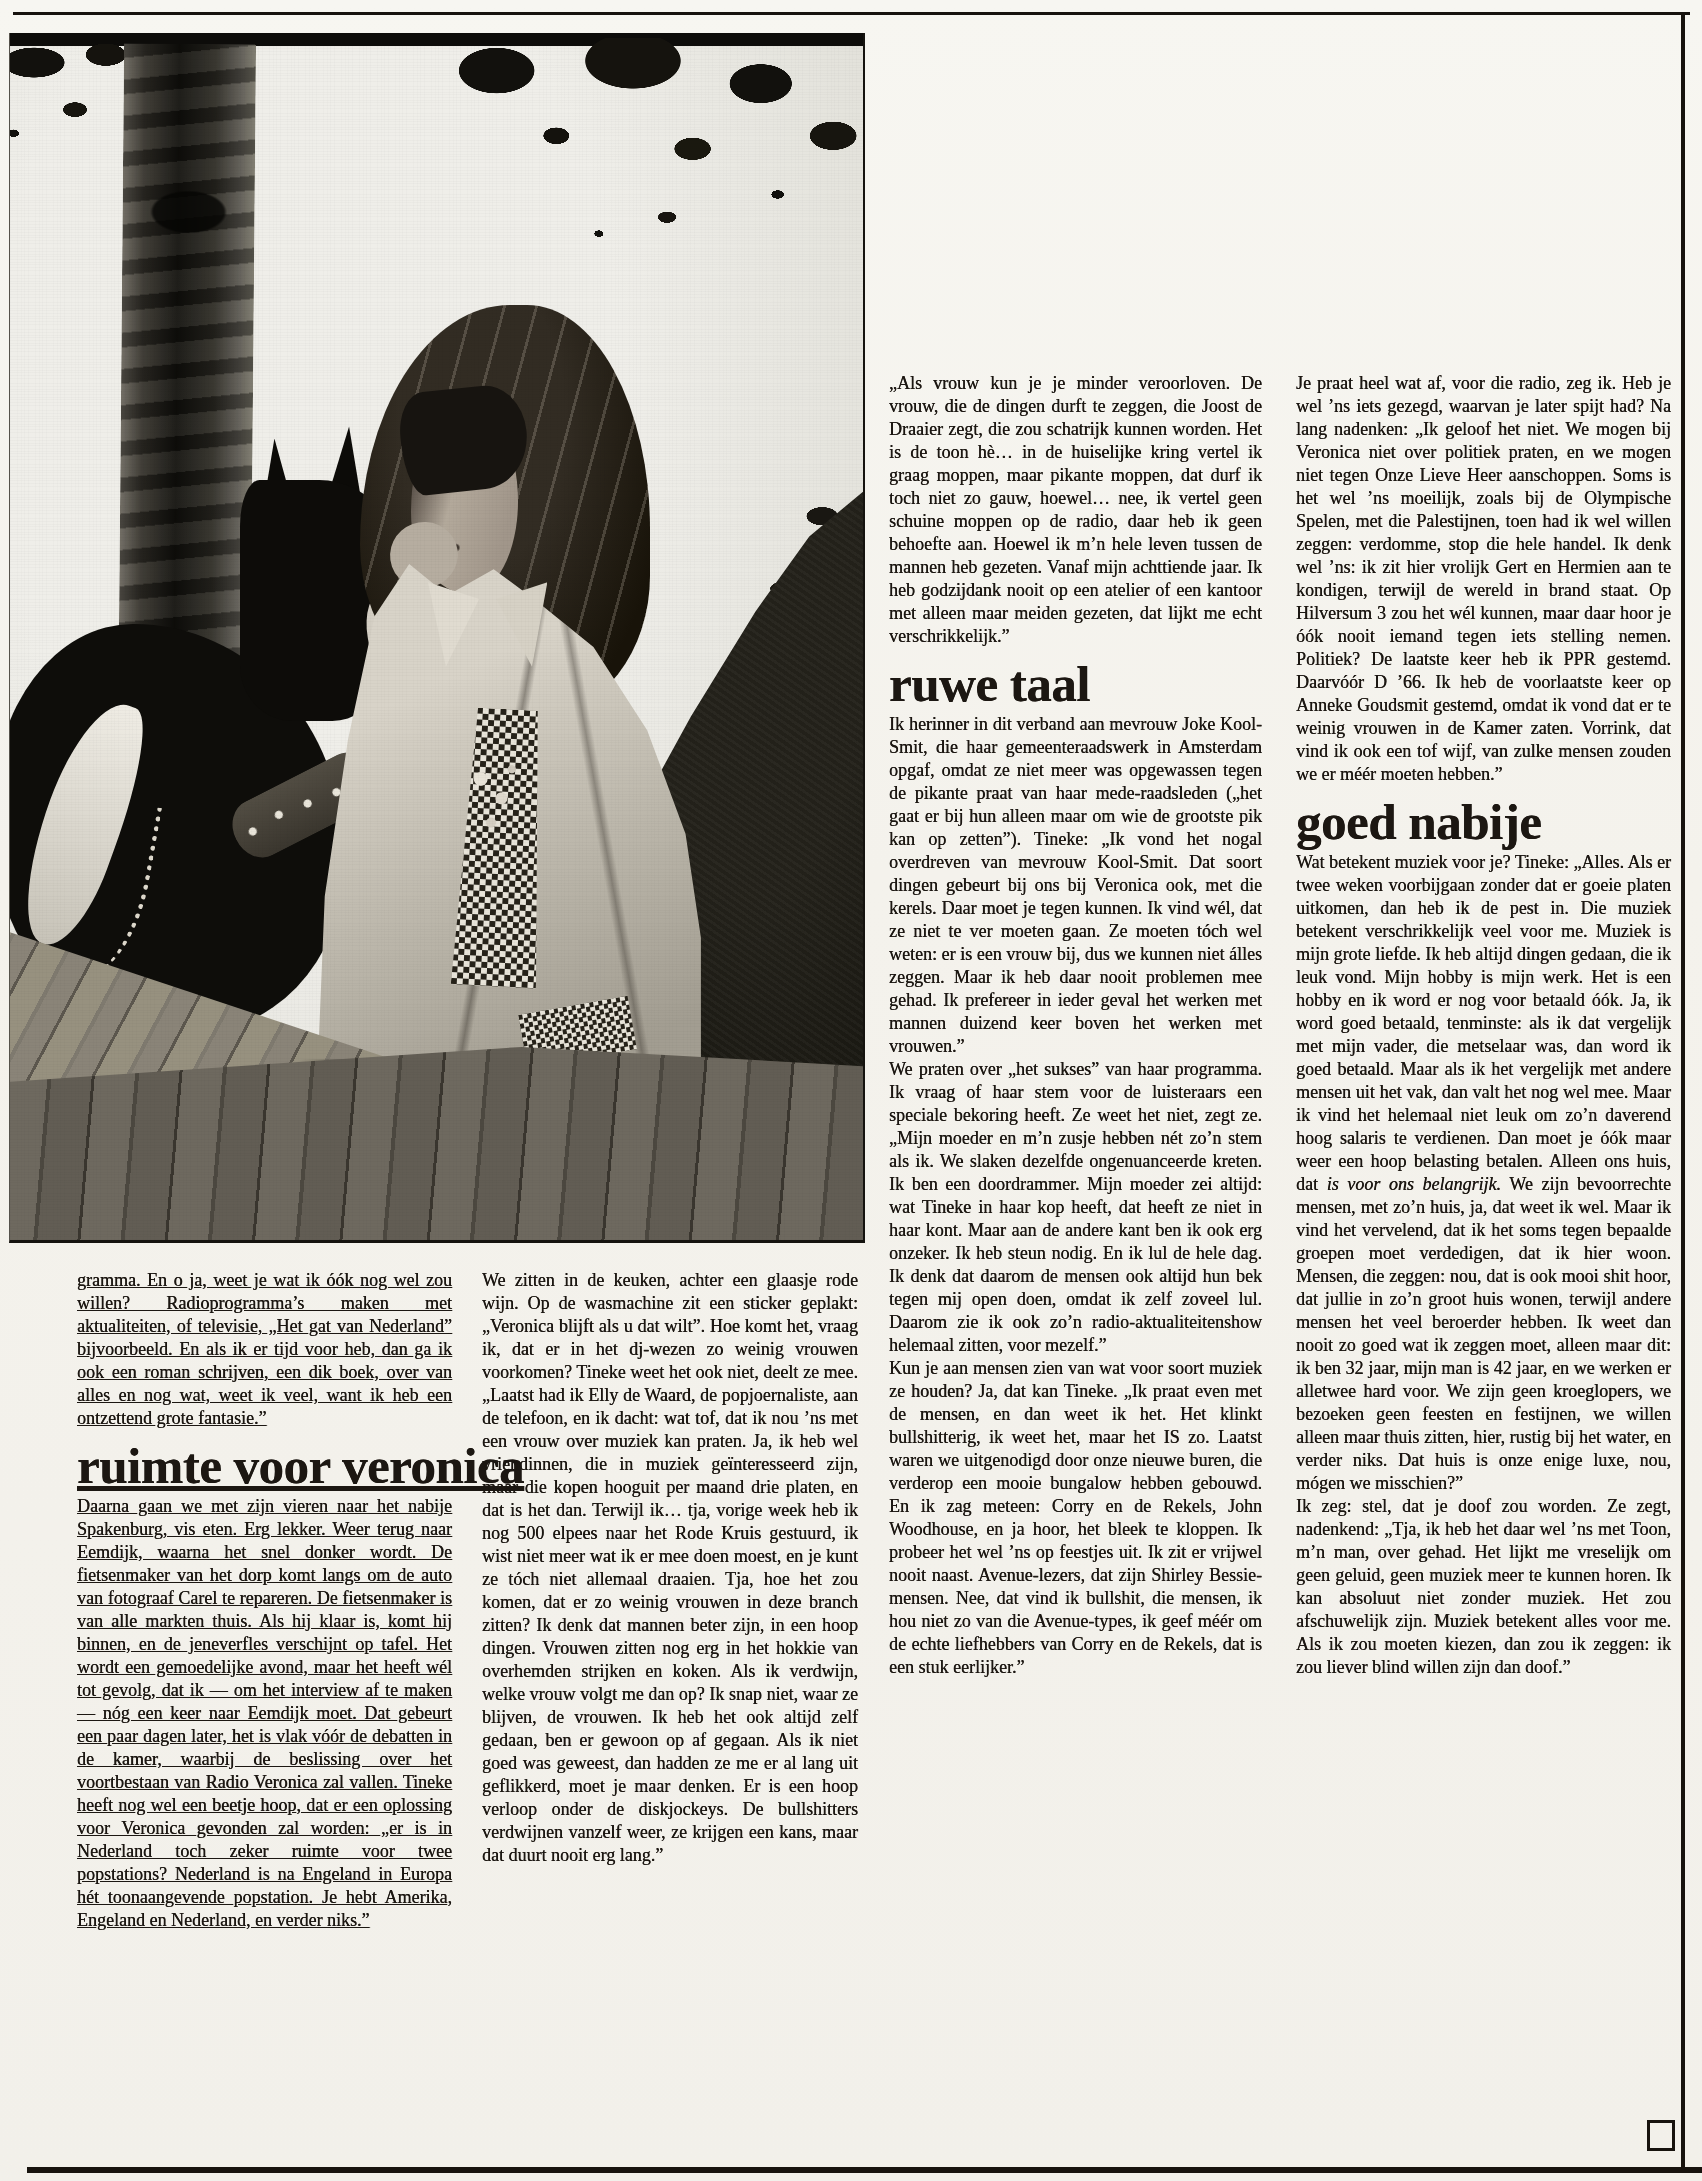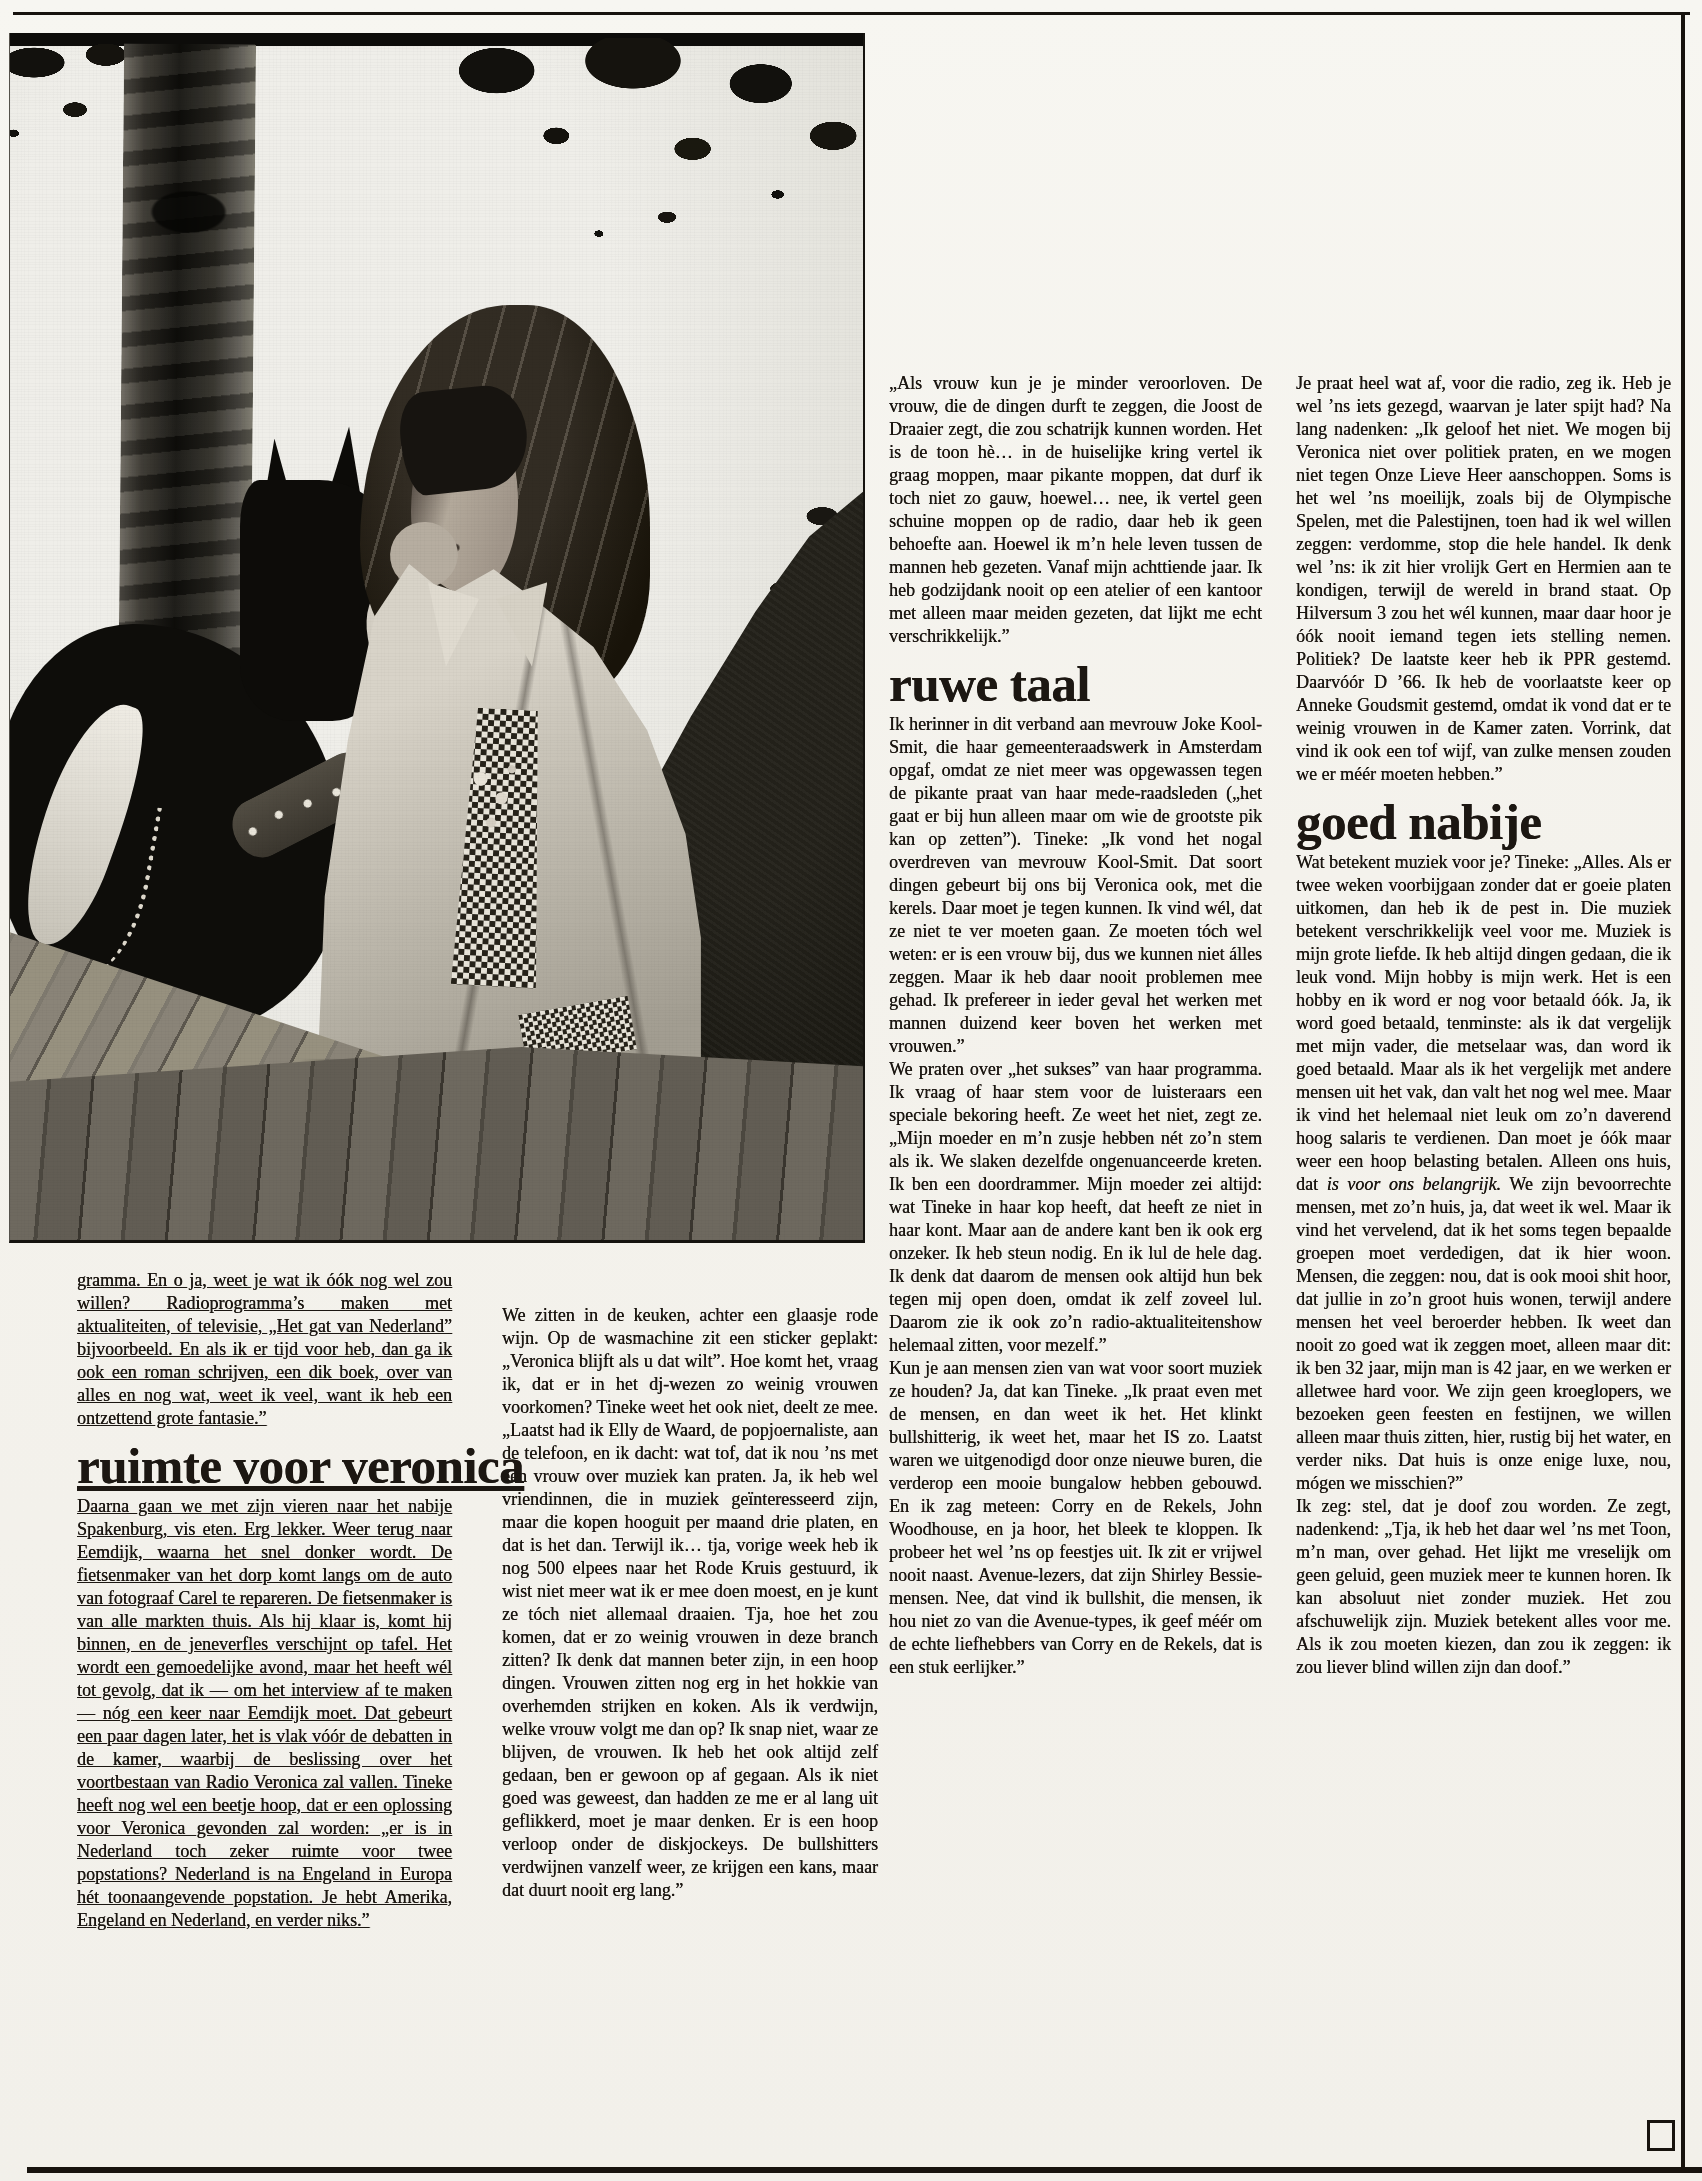--- a/index.html
+++ b/index.html
@@ -122,21 +122,21 @@
     background:radial-gradient(ellipse at 50% 40%,rgba(20,18,14,.72) 0 40%,transparent 75%);}
   .ph-grain{left:0;top:0;width:100%;height:100%;pointer-events:none;
     background:
       repeating-linear-gradient(0deg,rgba(0,0,0,.02) 0 0.9px,transparent 0.9px 2.7px),
       repeating-linear-gradient(90deg,rgba(0,0,0,.015) 0 0.9px,transparent 0.9px 3.6px);}
 
   
   .col{position:absolute;font-size:18px;line-height:23px;text-align:justify;
     text-shadow:0.3px 0 0 currentColor;hyphens:auto;-webkit-hyphens:auto;}
   #col1{left:77px;top:1269px;width:375px;text-decoration:underline;}
-  #col2{left:482px;top:1304px;width:376px;margin-left:20px;}
+  #col2{left:482px;top:1269px;width:376px;}
   #col3{left:889px;top:372px;width:373px;}
   #col4{left:1296px;top:372px;width:375px;}
   .par{margin:0;padding:0;}
   .heading{font-size:51px;line-height:42px;font-weight:bold;letter-spacing:-0.5px;
     margin:14.5px 0 8.2px 0;white-space:nowrap;}
   .ital{font-style:italic;}
   .end-square{position:absolute;left:1647px;top:2120px;width:22px;height:24.5px;border:3.6px solid #17130e;background:transparent;}
 </style>
 </head>
 <body>

